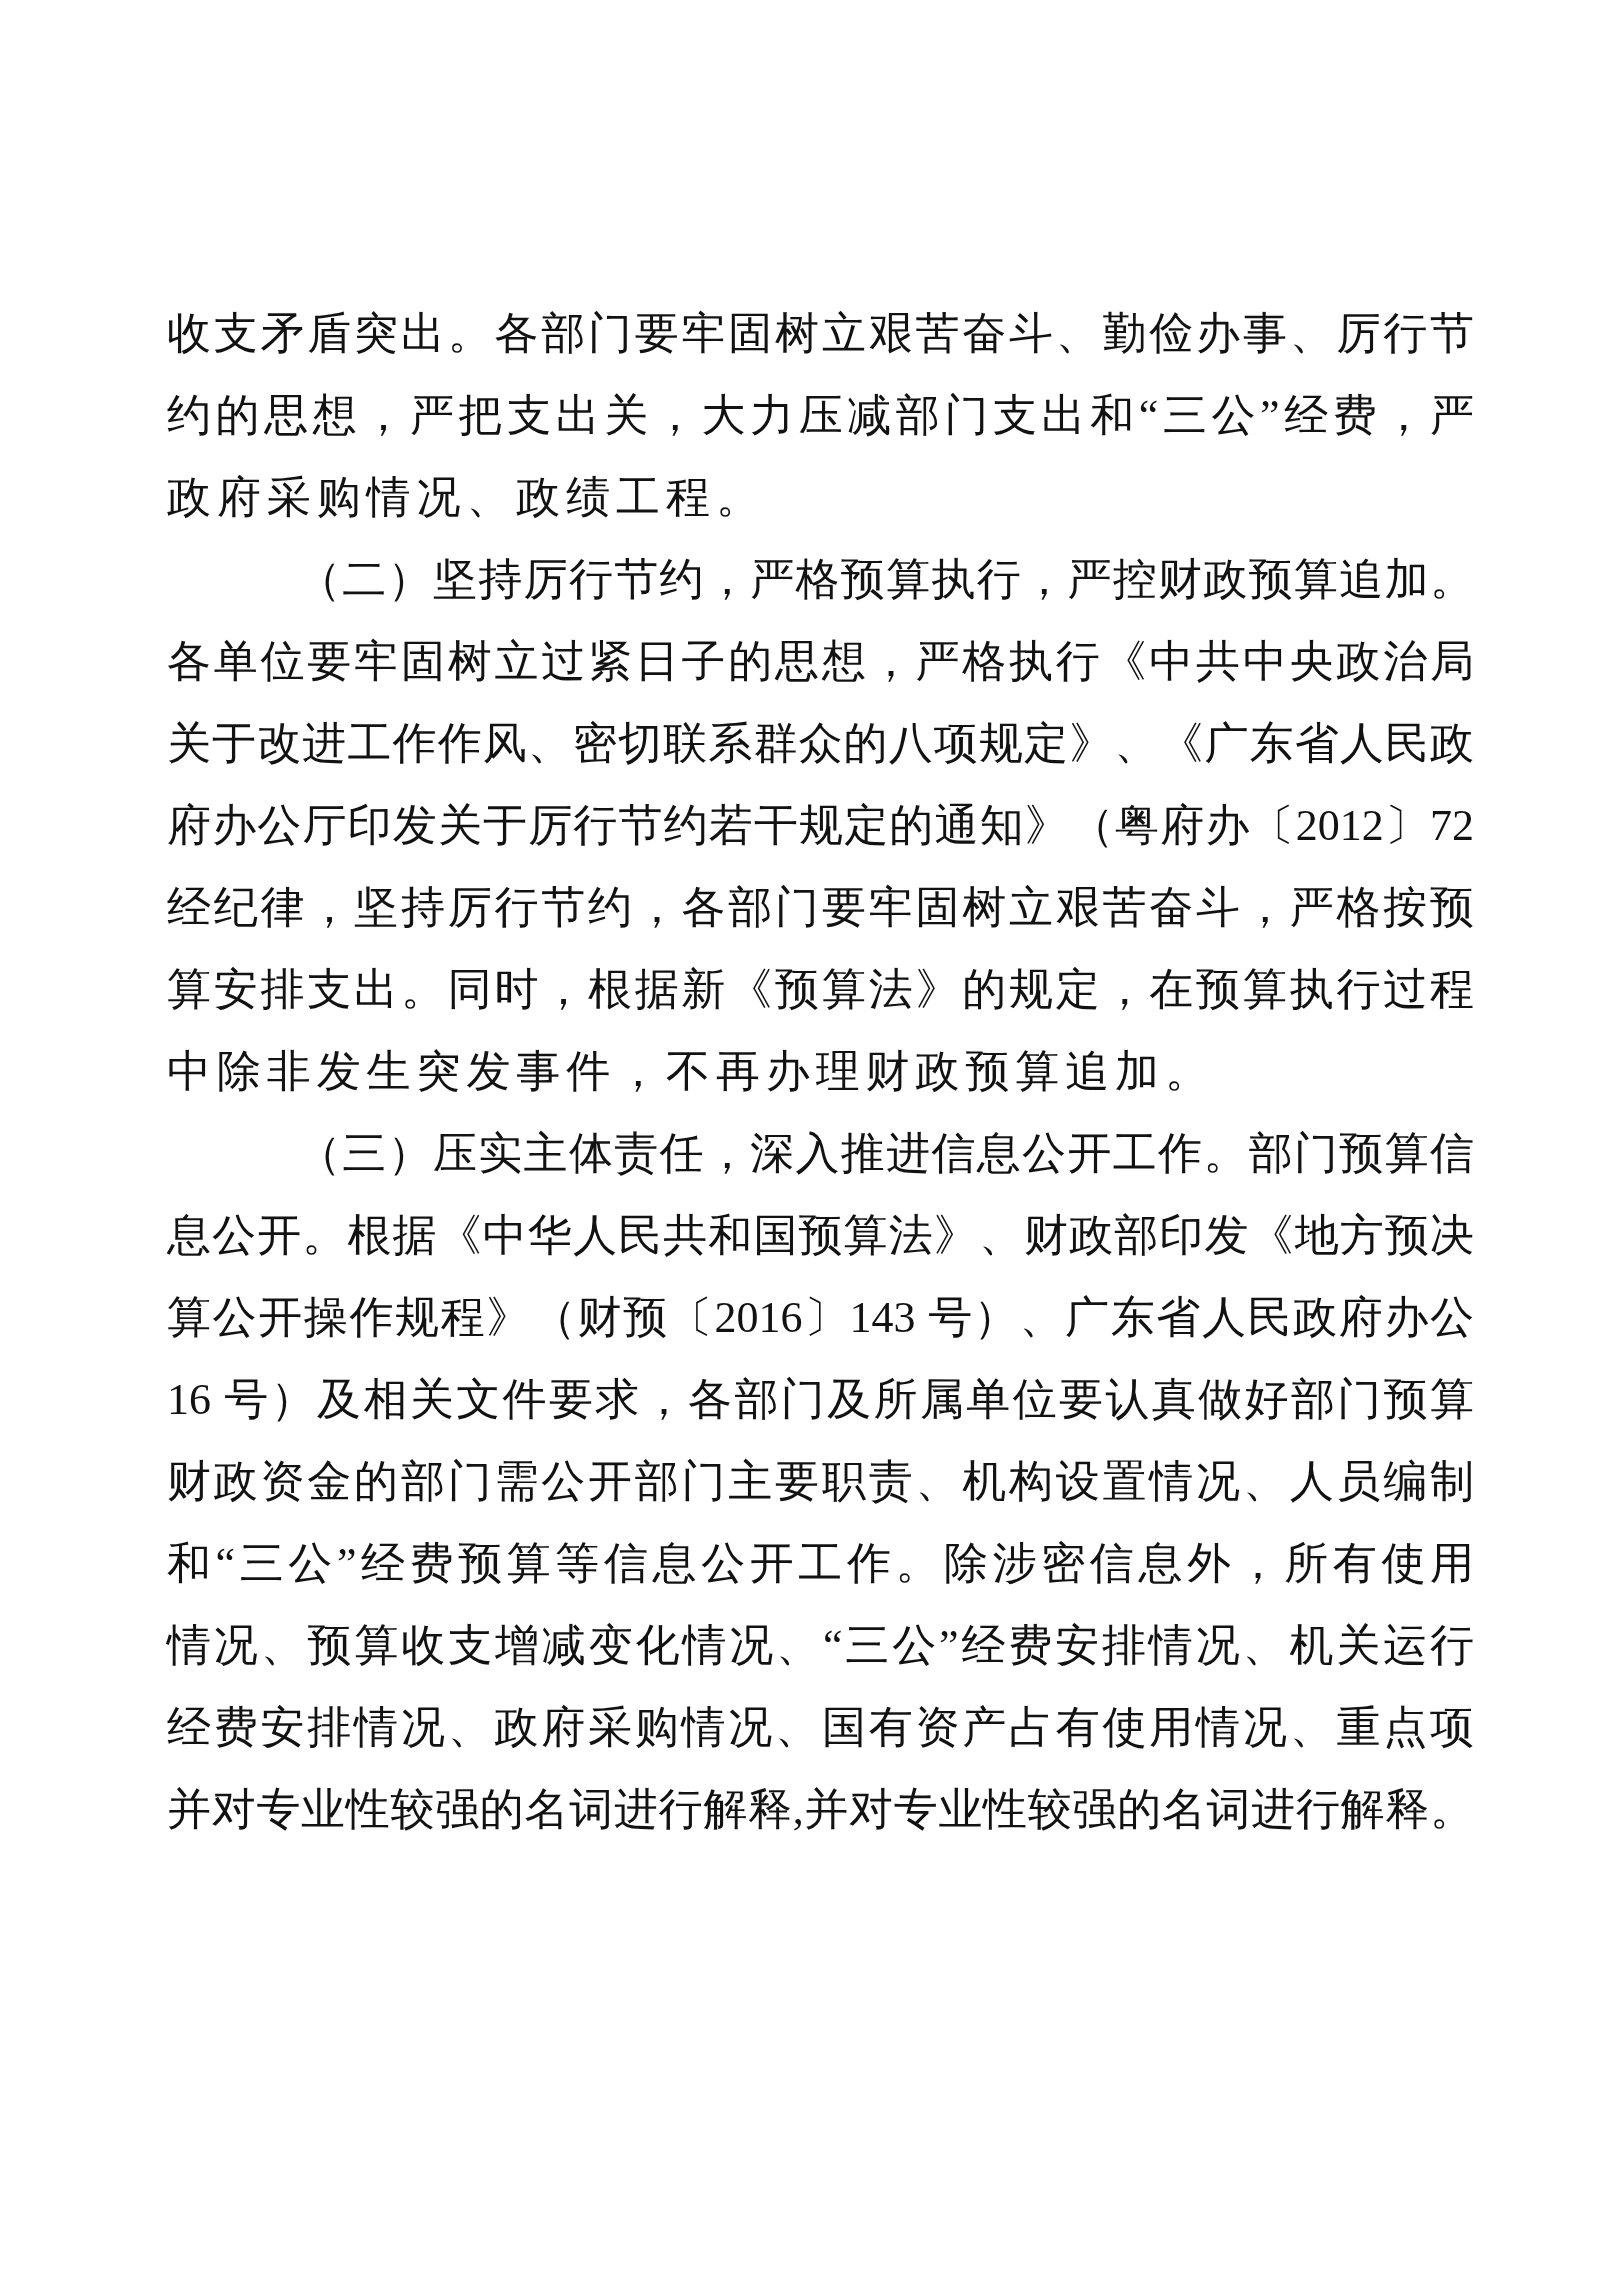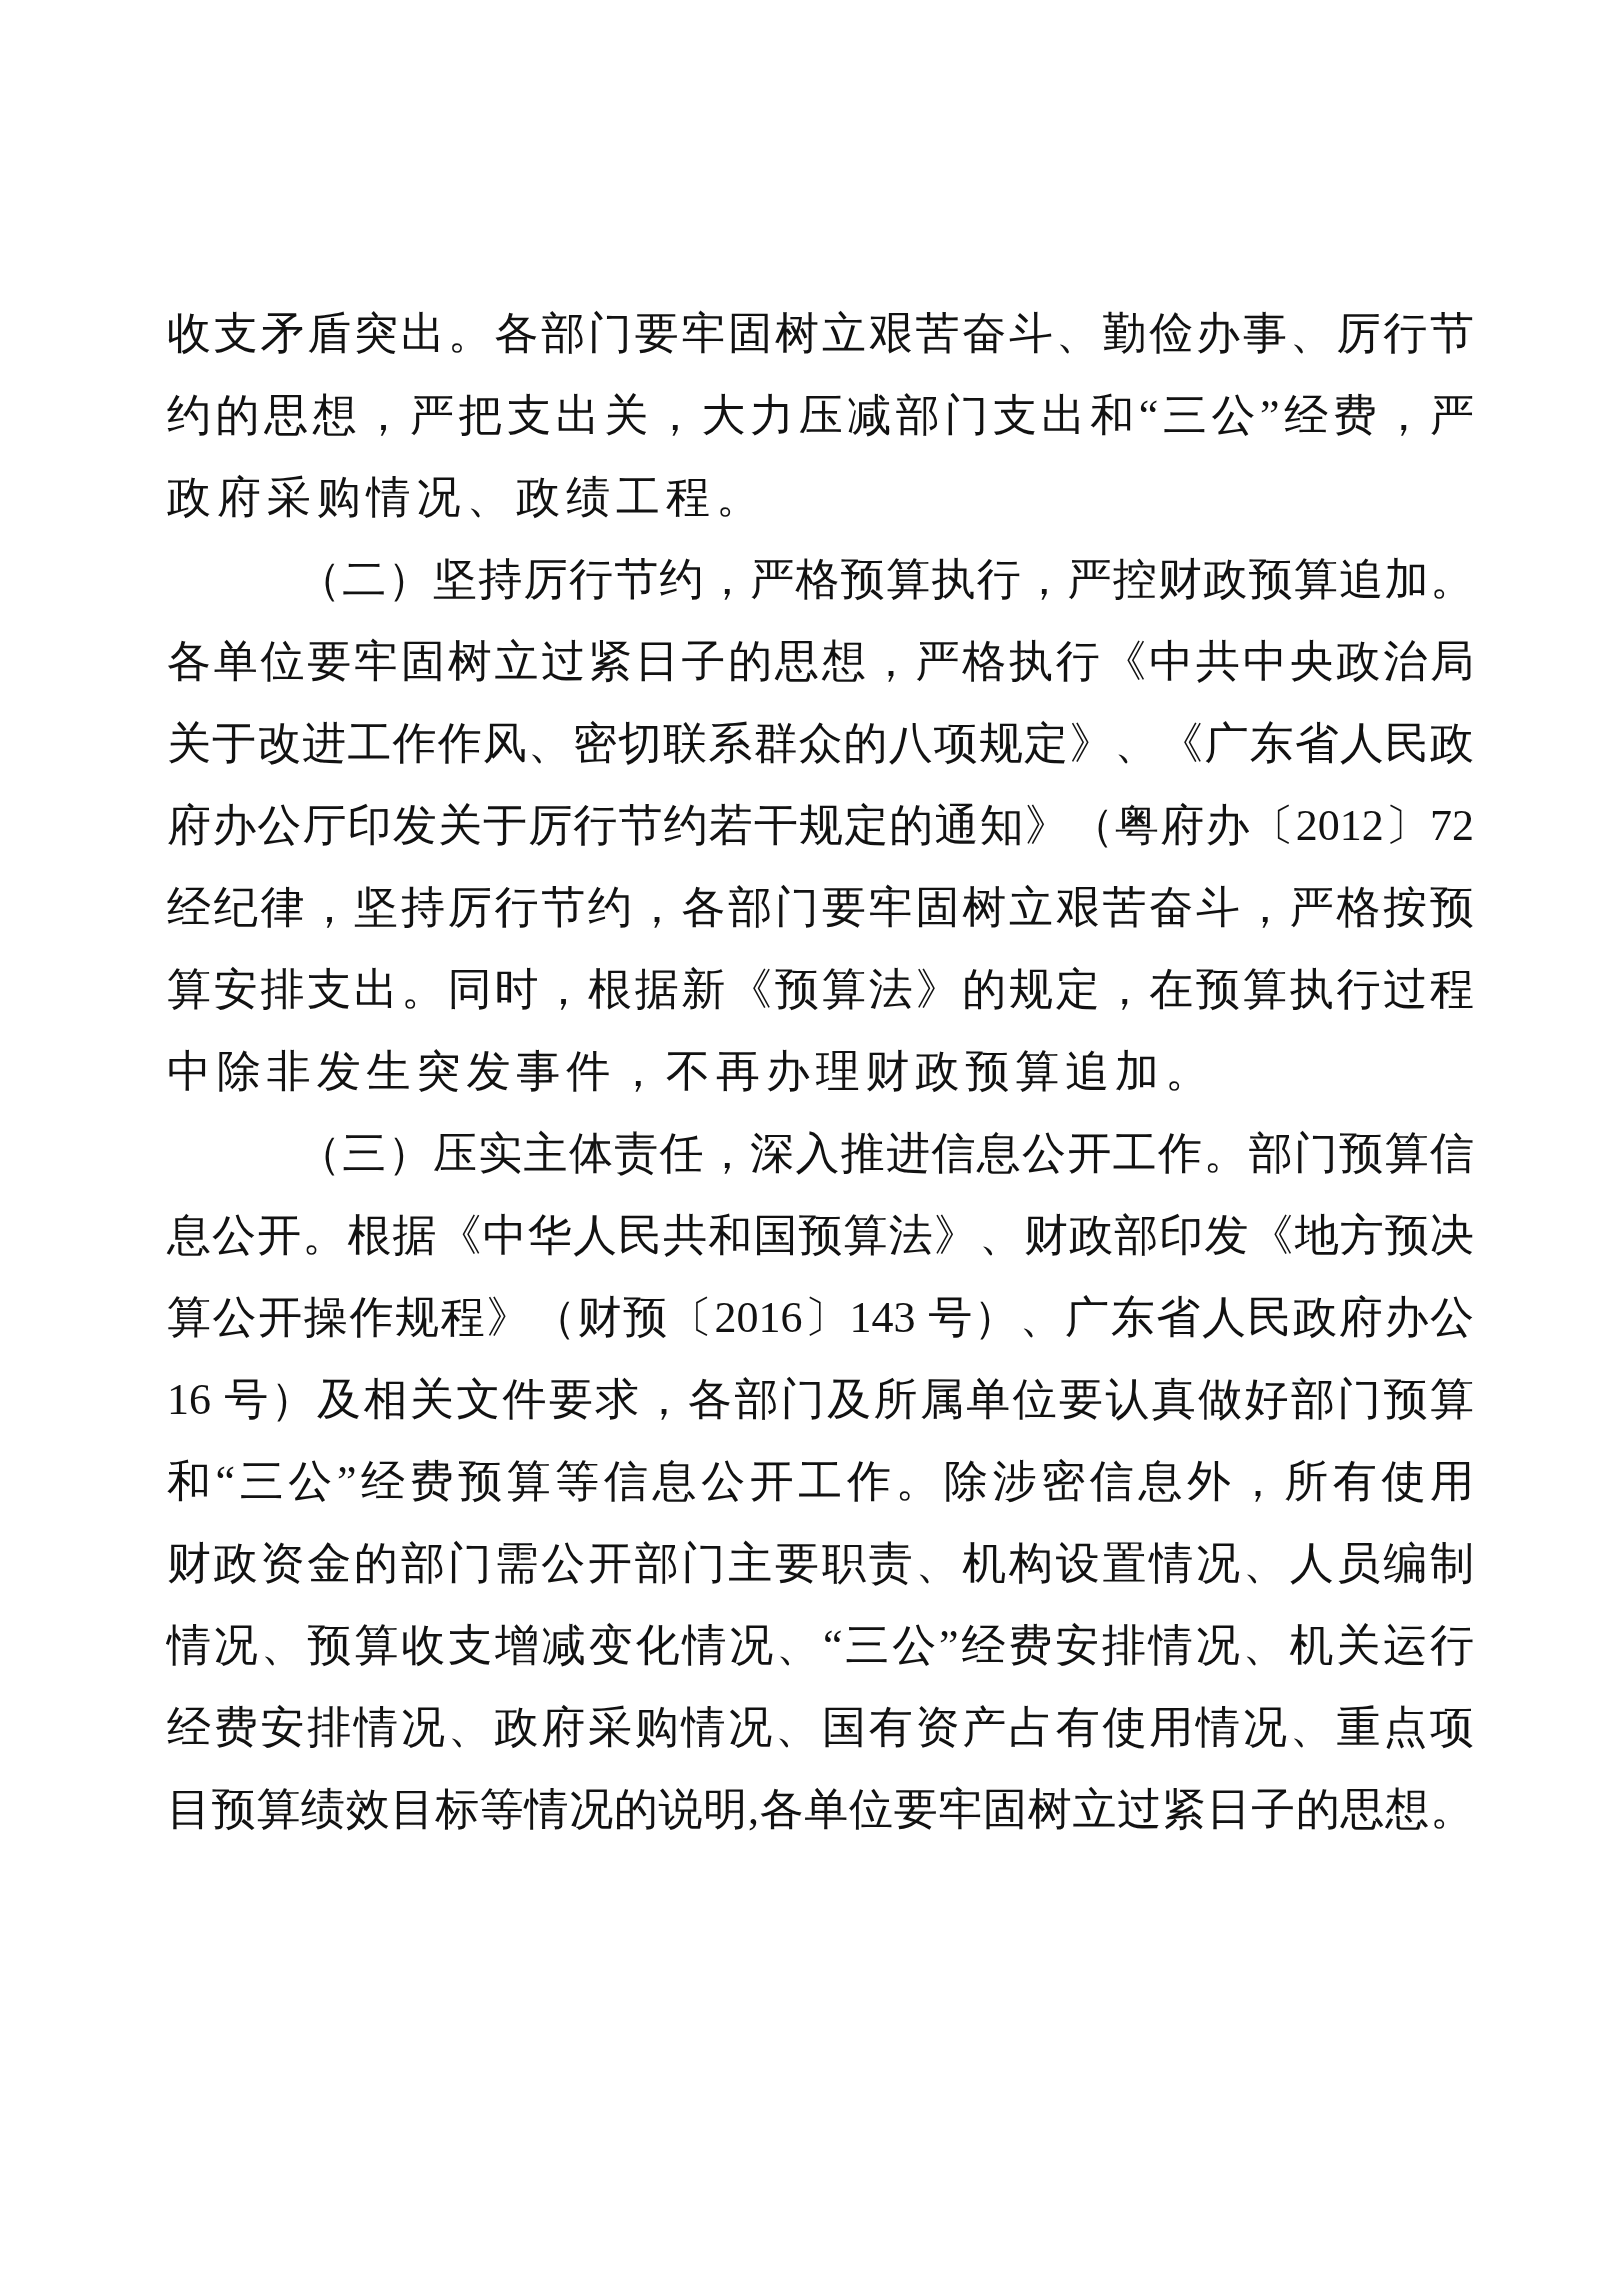--- a/index.html
+++ b/index.html
@@ -56,21 +56,21 @@
     <div class="line">关于改进工作作风、密切联系群众的八项规定》、《广东省人民政</div>
     <div class="line">府办公厅印发关于厉行节约若干规定的通知》（粤府办〔2012〕72</div>
     <div class="line">经纪律，坚持厉行节约，各部门要牢固树立艰苦奋斗，严格按预</div>
     <div class="line">算安排支出。同时，根据新《预算法》的规定，在预算执行过程</div>
     <div class="line end">中除非发生突发事件，不再办理财政预算追加。</div>
 
     <div class="line start">（三）压实主体责任，深入推进信息公开工作。部门预算信</div>
     <div class="line">息公开。根据《中华人民共和国预算法》、财政部印发《地方预决</div>
     <div class="line">算公开操作规程》（财预〔2016〕143 号）、广东省人民政府办公</div>
     <div class="line">16 号）及相关文件要求，各部门及所属单位要认真做好部门预算</div>
+    <div class="line">财政资金的部门需公开部门主要职责、机构设置情况、人员编制</div>
     <div class="line">和“三公”经费预算等信息公开工作。除涉密信息外，所有使用</div>
-    <div class="line">财政资金的部门需公开部门主要职责、机构设置情况、人员编制</div>
     <div class="line">情况、预算收支增减变化情况、“三公”经费安排情况、机关运行</div>
     <div class="line">经费安排情况、政府采购情况、国有资产占有使用情况、重点项</div>
-    <div class="line">目预算绩效目标等情况的说明,各单位要牢固树立过紧日子的思想。</div>
+    <div class="line">并对专业性较强的名词进行解释,并对专业性较强的名词进行解释。</div>
 
   </div>
 </div>
 
 
 </body></html>

